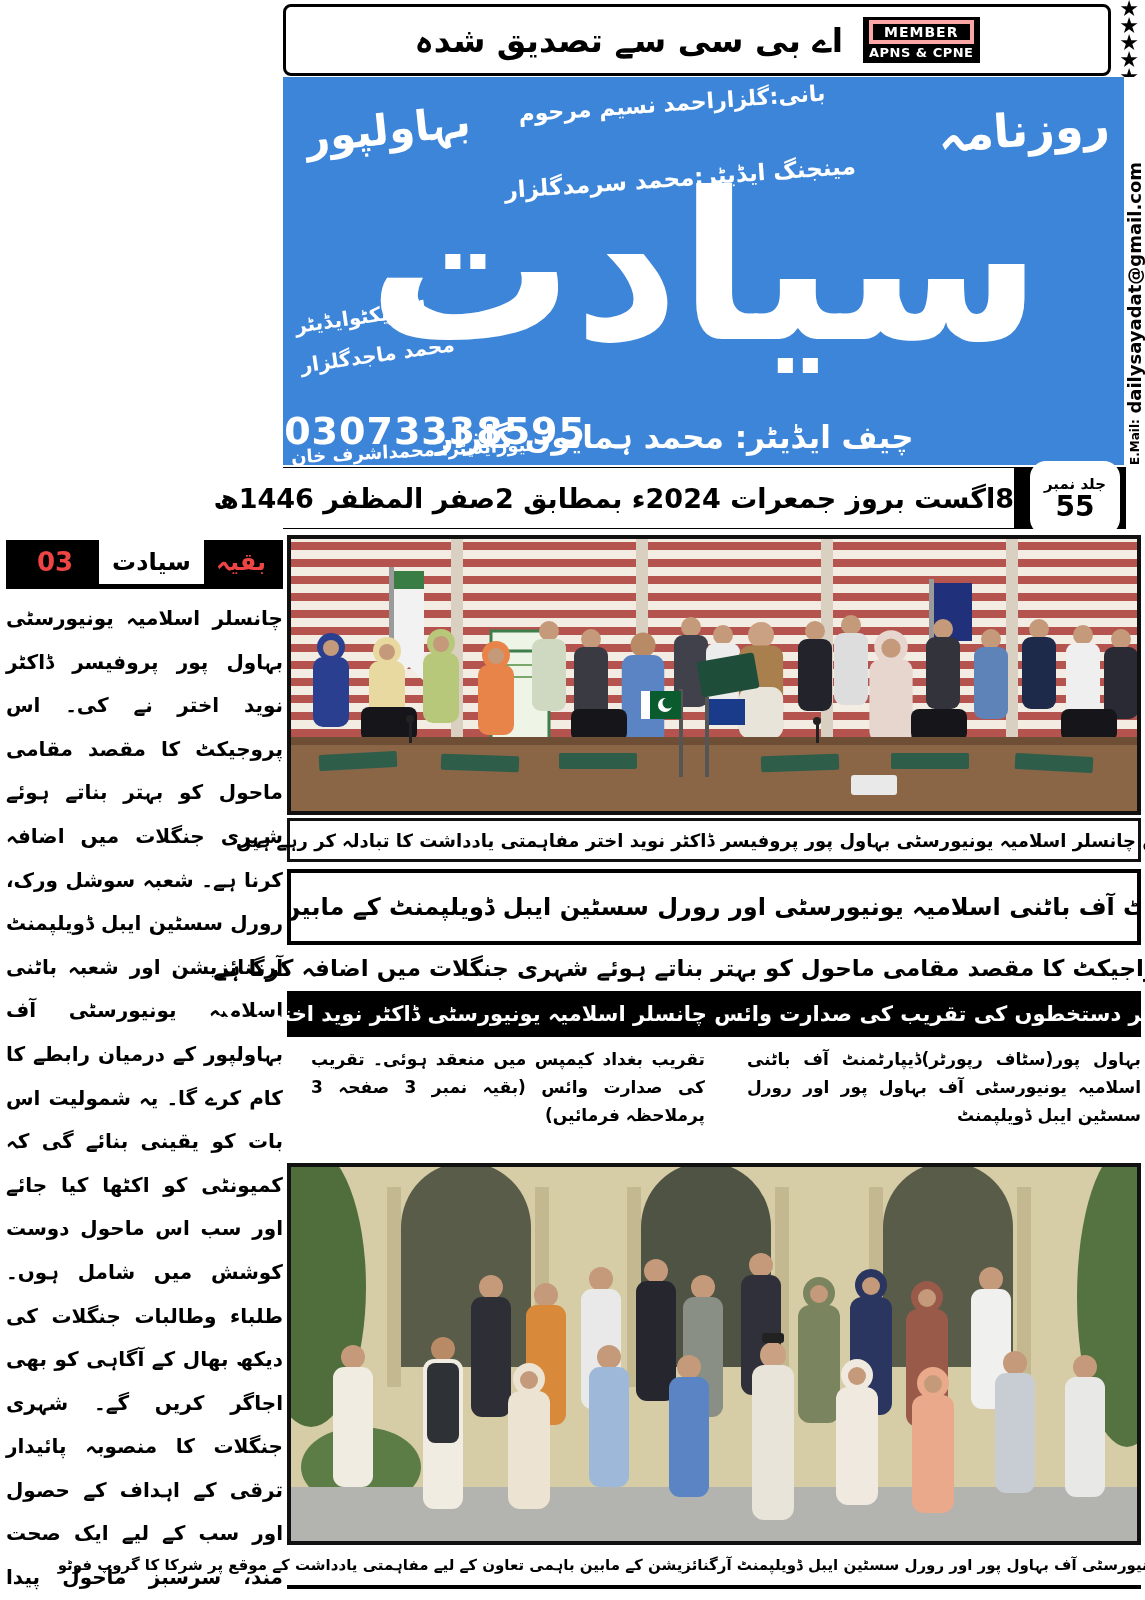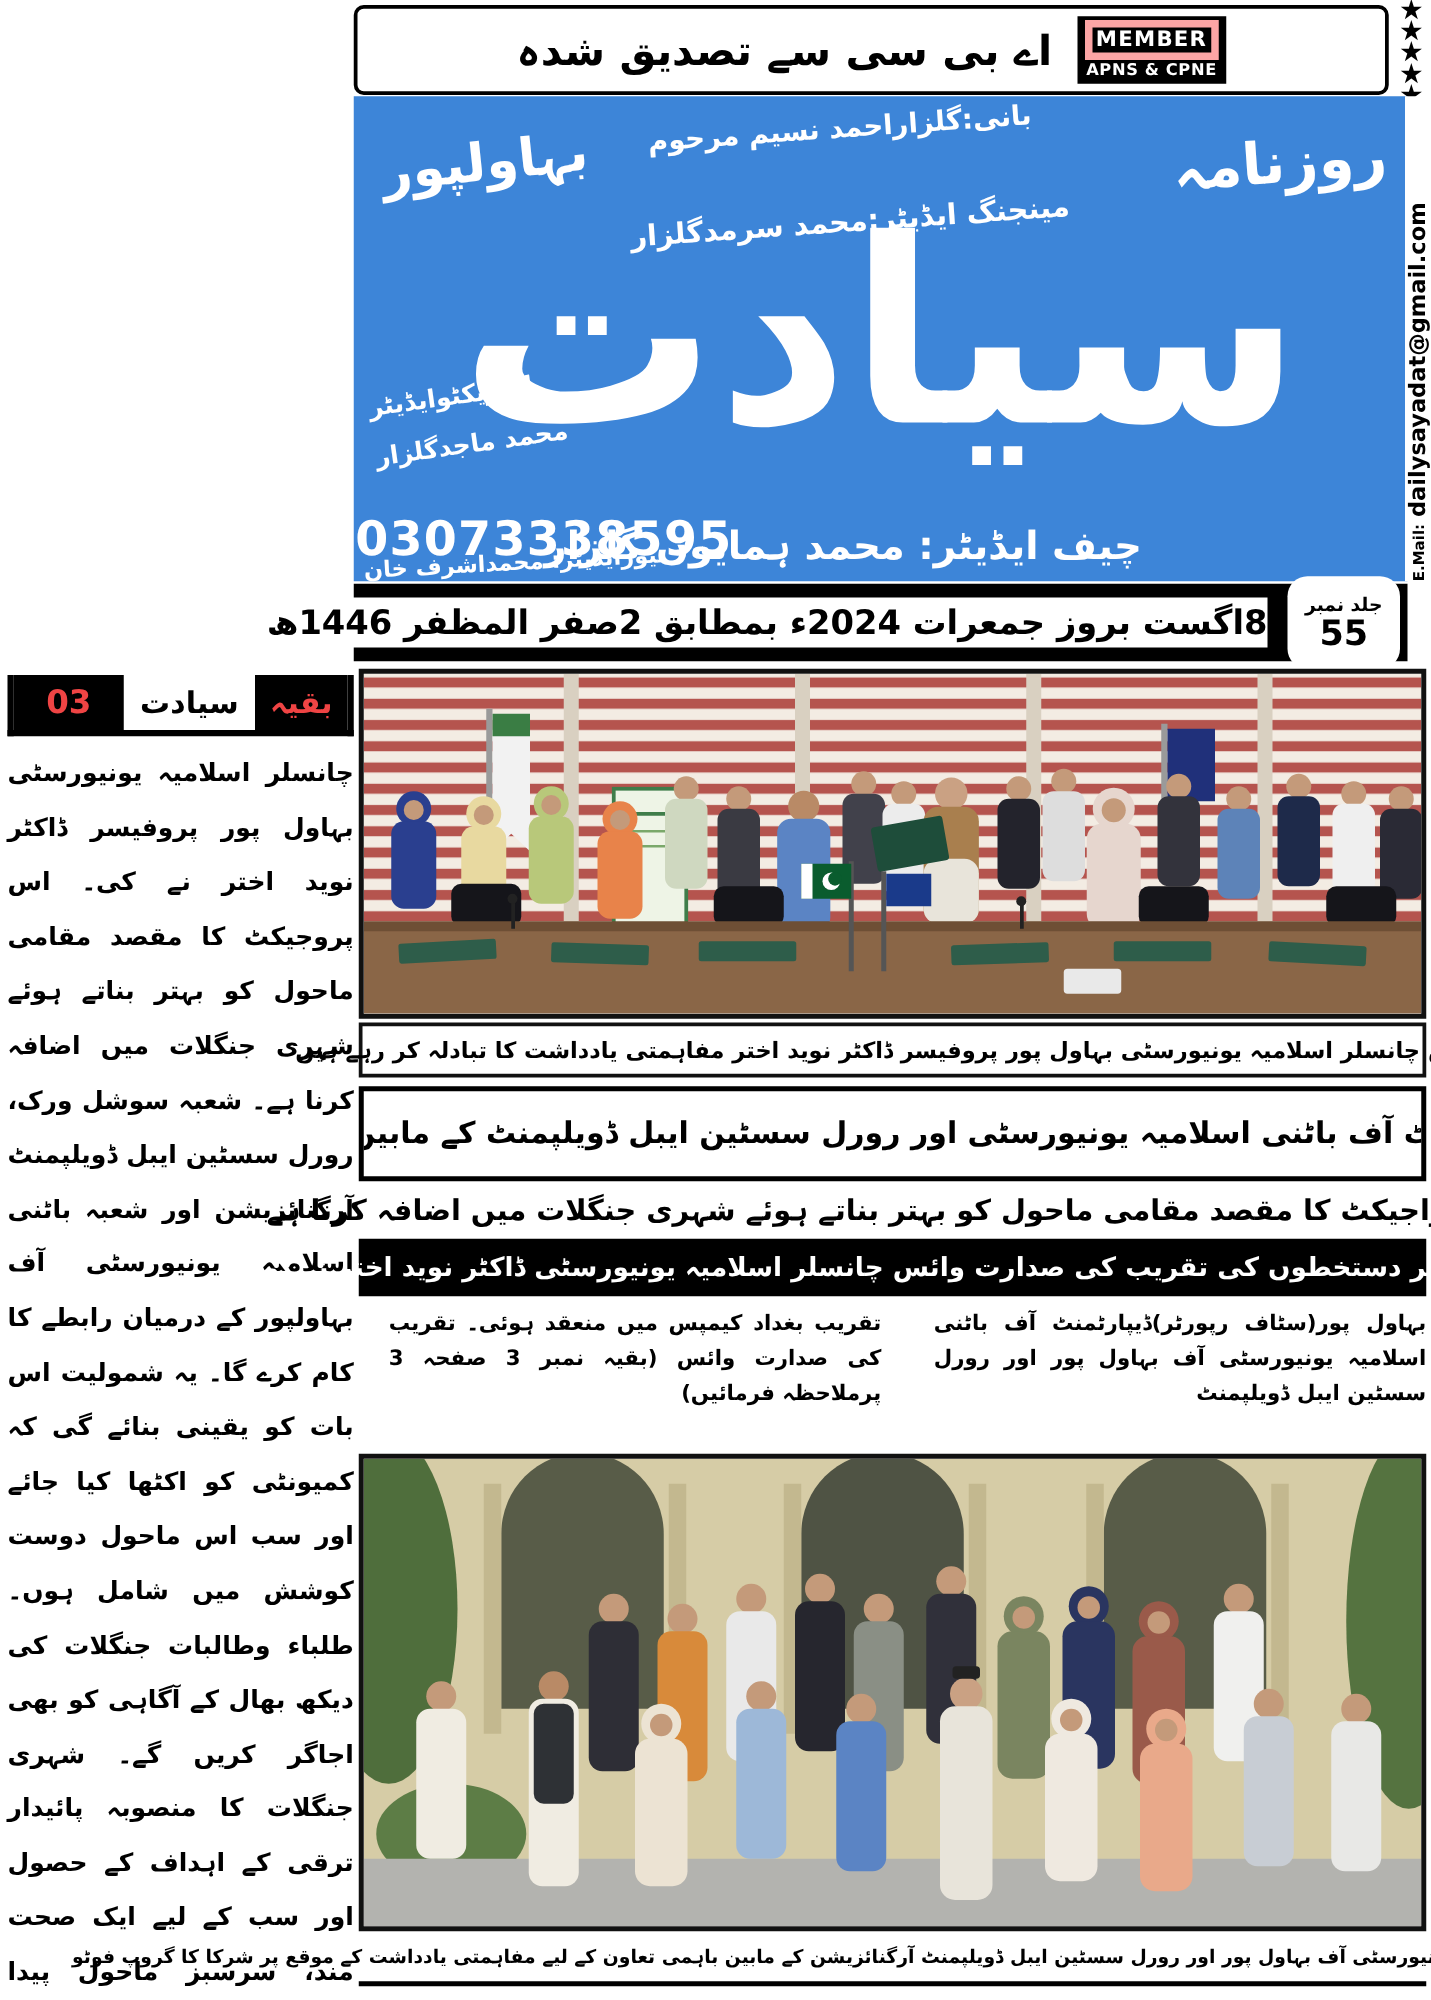--- a/index.html
+++ b/index.html
@@ -9,21 +9,21 @@
   }
   .abs{position:absolute;}
   
   .stars-col{left:1114px;top:0;width:30px;height:92px;display:flex;flex-direction:column;align-items:center;line-height:17px;font-size:22px;color:#000;}
   .top-banner{
     left:283px;top:4px;width:822px;height:66px;border:3px solid #000;border-radius:8px;
     display:flex;align-items:center;justify-content:center;gap:20px;direction:rtl;
     font-weight:bold;font-size:33px;background:#fff;
   }
   .member-badge{background:#000;color:#fff;text-align:center;padding:3px 6px;direction:ltr;}
-  .member-badge .l1{display:block;font-size:17px;font-weight:bold;border:6px solid #fca5a5;padding:0 3px;letter-spacing:1px;}
+  .member-badge .l1{display:block;font-size:14px;font-weight:bold;border:4px solid #fca5a5;padding:0 3px;letter-spacing:1px;}
   .member-badge .l2{display:block;font-size:13px;font-weight:bold;margin-top:1px;letter-spacing:.5px;}
   
   .masthead{left:283px;top:77px;width:843px;height:388px;background:#3d85d8;color:#fff;direction:rtl;}
   .mh-daily{position:absolute;right:16px;top:26px;font-size:46px;font-weight:bold;transform:rotate(-4deg);}
   .mh-founder{position:absolute;right:300px;top:14px;font-size:22px;font-weight:bold;transform:rotate(-4deg);}
   .mh-managing{position:absolute;right:270px;top:88px;font-size:23px;font-weight:bold;transform:rotate(-4deg);}
   .mh-city{position:absolute;left:22px;top:28px;font-size:42px;font-weight:bold;transform:rotate(-6deg);}
   .mh-title{position:absolute;left:0;right:0;top:26px;text-align:center;font-size:205px;font-weight:bold;line-height:330px;}
   .mh-exec{position:absolute;left:14px;top:218px;font-size:20px;font-weight:bold;text-align:left;transform:rotate(-8deg);line-height:40px;}
   .mh-chief{position:absolute;left:0;right:60px;bottom:10px;text-align:center;font-size:31px;font-weight:bold;}
@@ -31,21 +31,21 @@
   .mh-news{position:absolute;left:8px;bottom:4px;font-size:18px;font-weight:bold;transform:rotate(-3deg);}
   .email-strip{left:1124px;top:77px;width:21px;height:388px;background:#fff;display:flex;justify-content:center;}
   .email-strip .vtxt{writing-mode:vertical-rl;transform:rotate(180deg);font-weight:bold;color:#000;white-space:nowrap;}
   .email-strip .vl{font-size:12px;}
   .email-strip .va{font-size:18px;}
   
   .date-bar{left:283px;top:467px;width:843px;height:62px;background:#000;display:flex;direction:rtl;align-items:center;gap:8px;padding:0;}
   .pill{background:#fff;border-radius:16px;text-align:center;margin:4px 6px;padding:14px 10px;min-width:70px;}
   .pill .lbl{display:block;font-size:15px;font-weight:bold;}
   .pill .num{display:block;font-size:28px;font-weight:bold;line-height:28px;}
-  .date-box{flex:1;background:#fff;margin:2px 2px;height:40px;display:flex;align-items:center;justify-content:center;font-size:27px;font-weight:bold;direction:rtl;white-space:nowrap;}
+  .date-box{flex:1;background:#fff;margin:2px 2px;height:60px;display:flex;align-items:center;justify-content:center;font-size:27px;font-weight:bold;direction:rtl;white-space:nowrap;}
   .price-block{color:#fff;text-align:center;font-size:17px;font-weight:bold;line-height:24px;white-space:nowrap;padding:0 6px;}
   
   .left-col{left:6px;top:540px;width:277px;direction:rtl;}
   .cont-header{display:flex;direction:rtl;align-items:stretch;height:44px;border-left:5px solid #000;border-right:5px solid #000;border-bottom:5px solid #000;margin-bottom:8px;}
   .cont-header .blk{background:#000;color:#ef4444;font-weight:bold;display:flex;align-items:center;justify-content:center;}
   .cont-header .b-right{width:74px;font-size:24px;}
   .cont-header .b-left{width:88px;font-size:26px;font-family:"DejaVu Sans",sans-serif;}
   .cont-header .mid{flex:1;background:#fff;color:#000;display:flex;align-items:center;justify-content:center;font-size:24px;font-weight:bold;}
   .cont-body{font-size:20px;line-height:2.18;text-align:justify;font-weight:bold;color:#000;}
   

